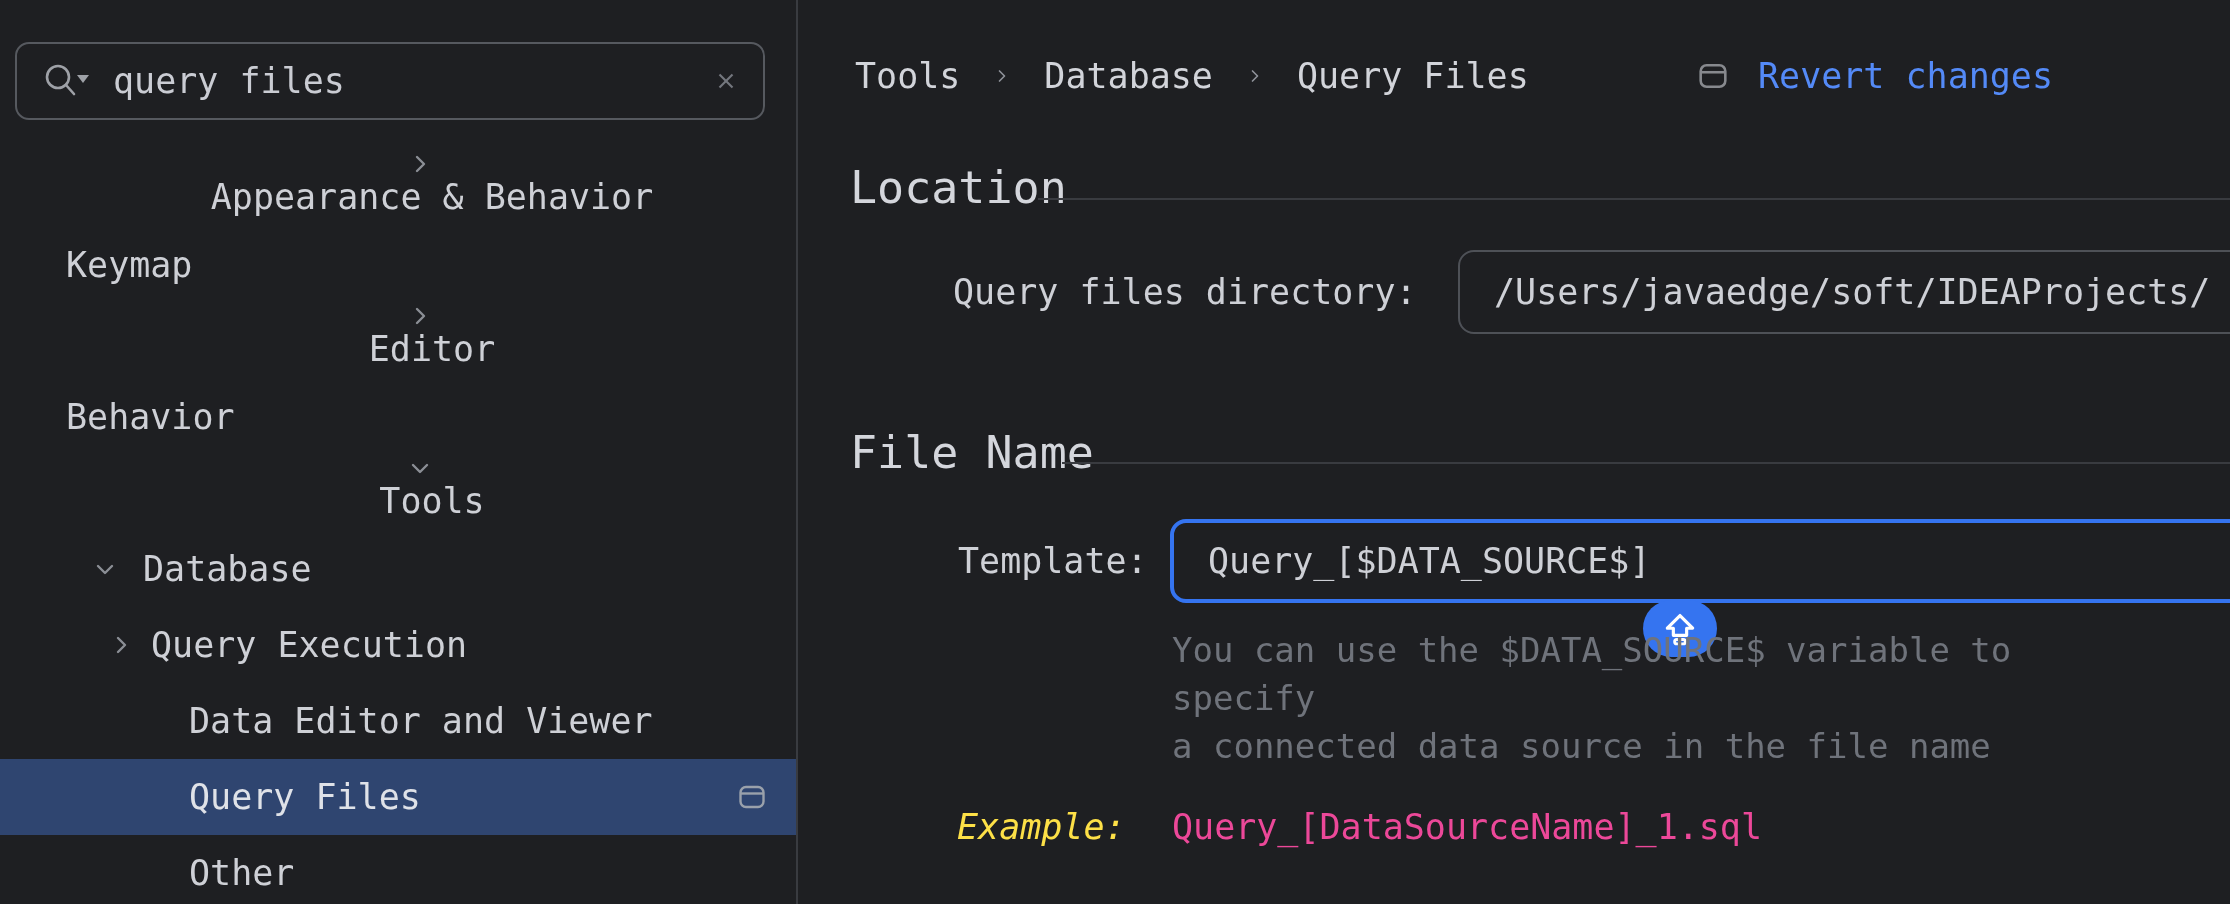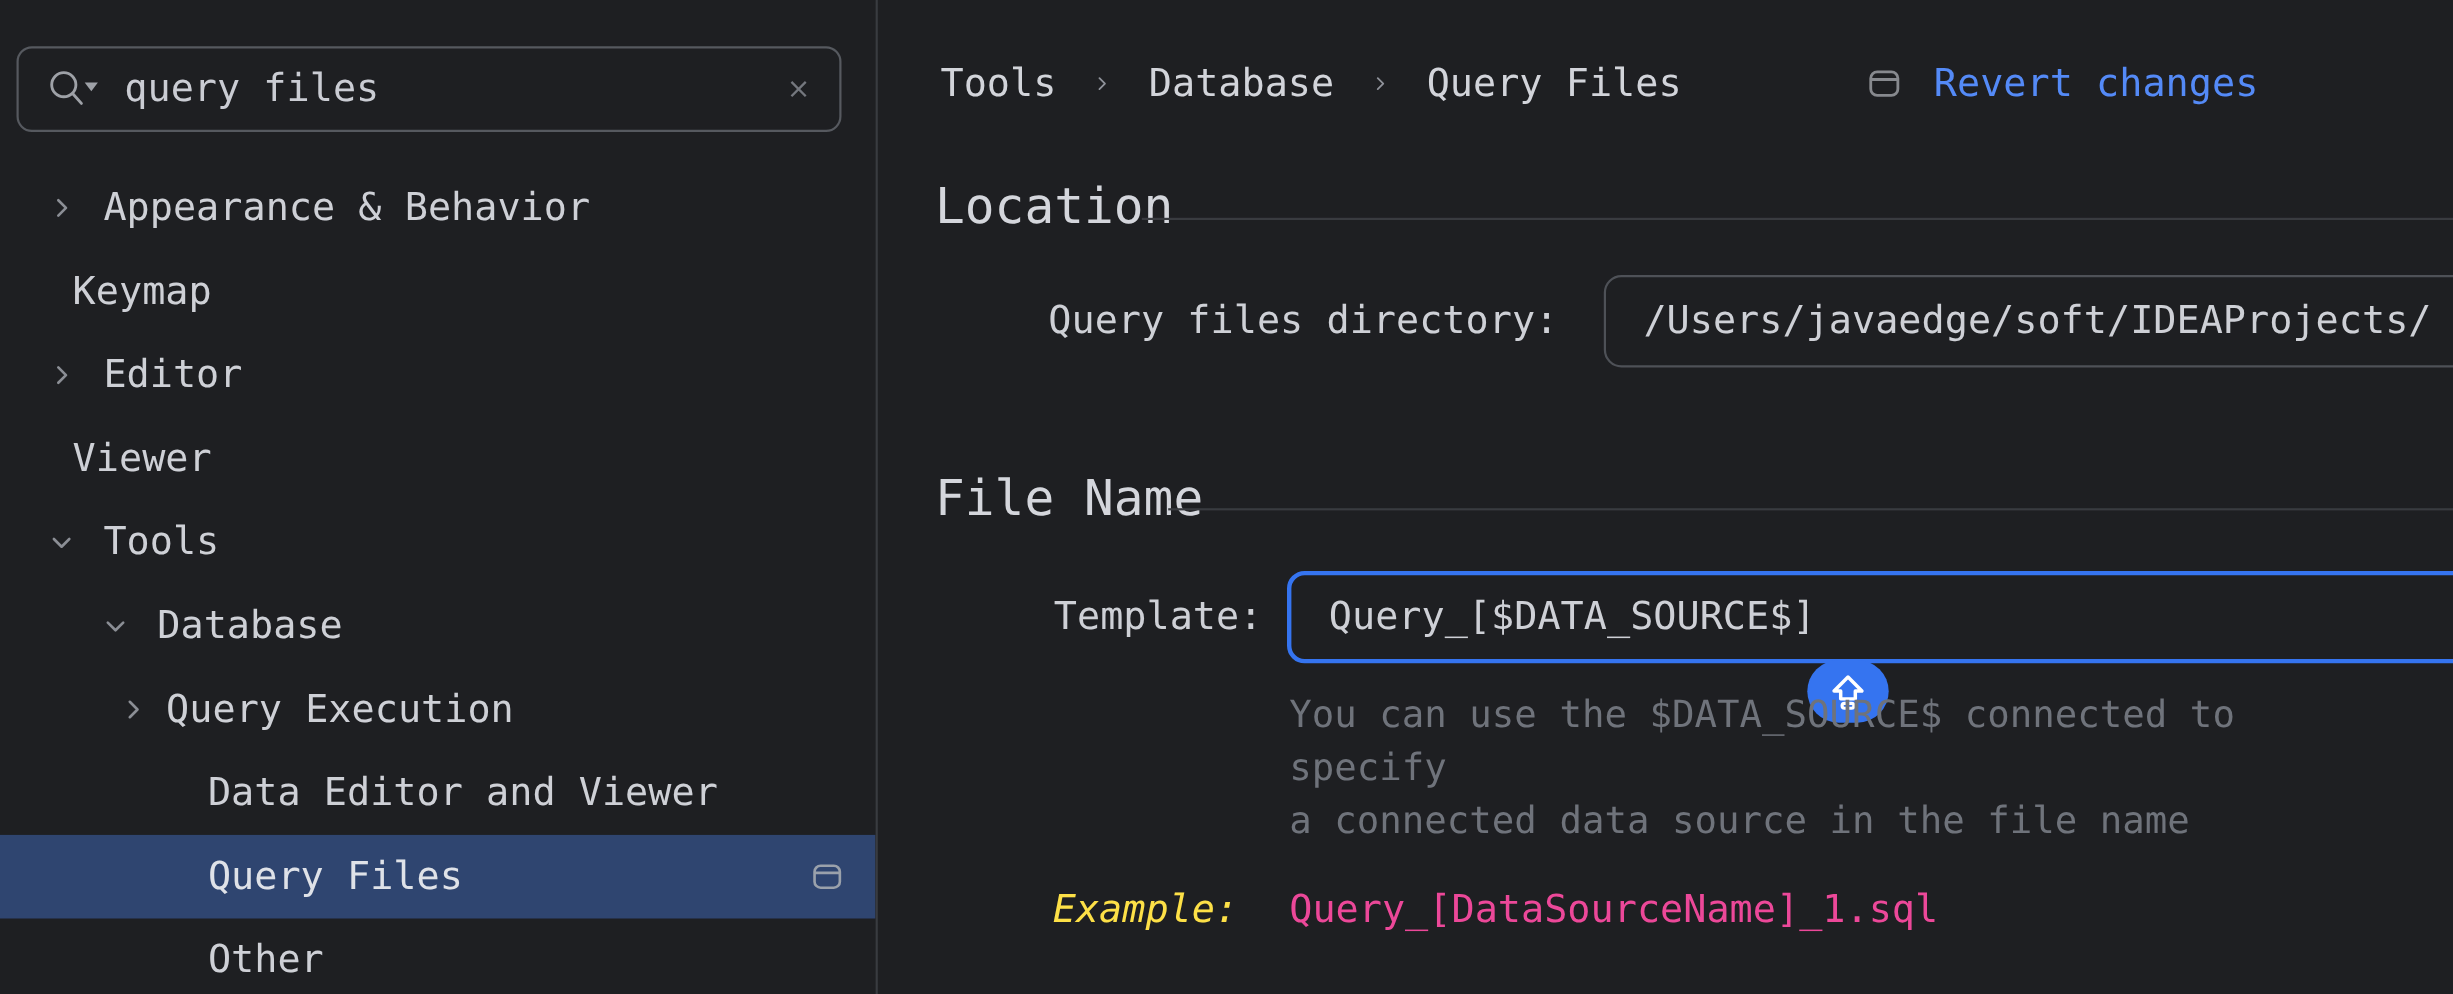--- a/index.html
+++ b/index.html
@@ -25,21 +25,21 @@
   .search-input{
     flex:1 1 auto;min-width:0;margin-left:22px;border:none;outline:none;background:transparent;
     font:inherit;color:#caccd3;padding:0;
   }
   .searchbox .clear{margin-right:24px;display:flex;align-items:center;flex:0 0 auto;cursor:pointer;}
 
   .tree{position:absolute;left:0;top:151px;width:796px;height:753px;overflow:hidden;}
   .tree-row{height:76px;display:flex;align-items:center;box-sizing:border-box;cursor:pointer;}
   .tree-row .chev{width:26px;height:26px;flex:0 0 auto;display:flex;align-items:center;justify-content:center;}
   .tree-row .tree-label{white-space:nowrap;color:#ced0d6;}
-  .pl1c{padding-left:43px;}  .pl1c .tree-label{margin-left:25px;}
+  .pl1c{padding-left:43px;flex-direction:column;}  .pl1c .tree-label{margin-left:25px;}
   .pl1n{padding-left:66px;}
   .pl2c{padding-left:92px;}  .pl2c .tree-label{margin-left:25px;}
   .pl3c{padding-left:108px;} .pl3c .tree-label{margin-left:17px;}
   .pl3n{padding-left:189px;}
   .tree-row.selected{background:#2f4570;}
   .tree-row.selected .tree-label{color:#dfe2e8;}
   .tree-row .row-badge{margin-left:auto;margin-right:30px;display:flex;align-items:center;}
 
   
   .crumbs{position:absolute;left:855px;top:46px;height:60px;display:flex;align-items:center;}
@@ -117,21 +117,21 @@
     <div class="tree-row pl1c">
       <span class="chev">
         <svg width="26" height="26" viewBox="0 0 26 26" fill="none">
             <polyline points="10,6 17,13 10,20" stroke="#8b8e95" stroke-width="2.4" stroke-linecap="round" stroke-linejoin="round"></polyline>
           </svg>
       </span>
       <span class="tree-label">Editor</span>
     </div>
 
     <div class="tree-row pl1n">
-      <span class="tree-label">Viewer</span>
+      <span class="tree-label">Behavior</span>
     </div>
 
     <div class="tree-row pl1c">
       <span class="chev">
         <svg width="26" height="26" viewBox="0 0 26 26" fill="none">
             <polyline points="6,10 13,17 20,10" stroke="#8b8e95" stroke-width="2.4" stroke-linecap="round" stroke-linejoin="round"></polyline>
           </svg>
       </span>
       <span class="tree-label">Tools</span>
     </div>
@@ -222,21 +222,21 @@
   </div>
 
   <div class="caps-badge">
     <svg width="38" height="38" viewBox="0 0 24 24" fill="none">
       <path d="M12 3.5 L20 11.5 H16.2 V16 H7.8 V11.5 H4 Z" stroke="#ffffff" stroke-width="2" stroke-linejoin="round"></path>
       <rect x="8.6" y="18.6" width="6.8" height="2.8" rx="1.4" stroke="#ffffff" stroke-width="1.8"></rect>
     </svg>
   </div>
 
   <div class="help">
-    <div><span>You can use the </span><span class="var">$DATA_SOURCE$</span><span> connected to</span></div>
+    <div><span>You can use the </span><span class="var">$DATA_SOURCE$</span><span> variable to</span></div>
     <div>specify</div>
     <div>a connected data source in the file name</div>
   </div>
 
   <span class="example-label">Example:</span>
   <span class="example-value">Query_[DataSourceName]_1.sql</span>
 
 </main>
 
 </body></html>

